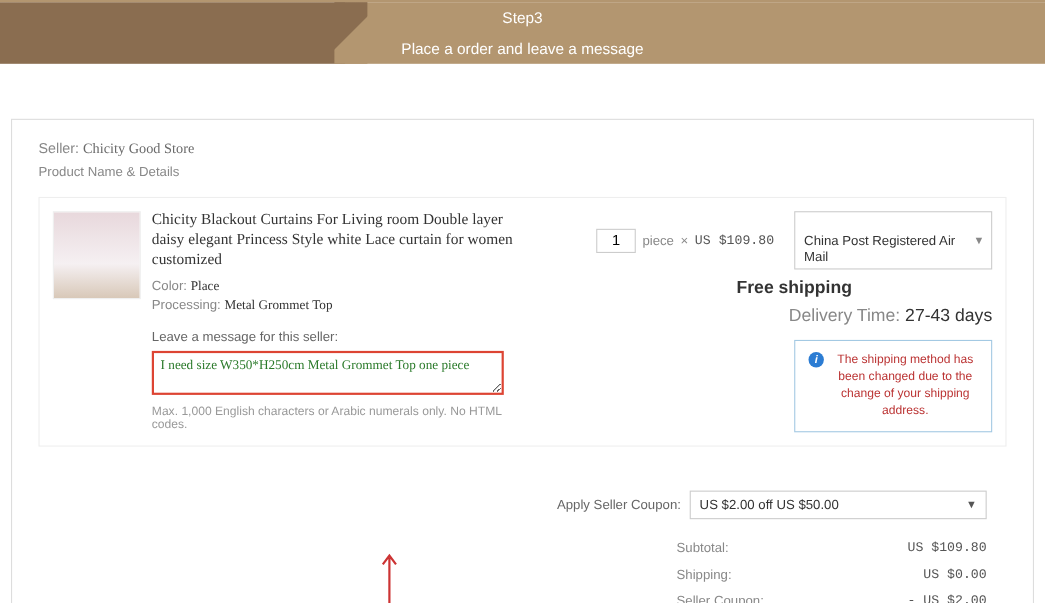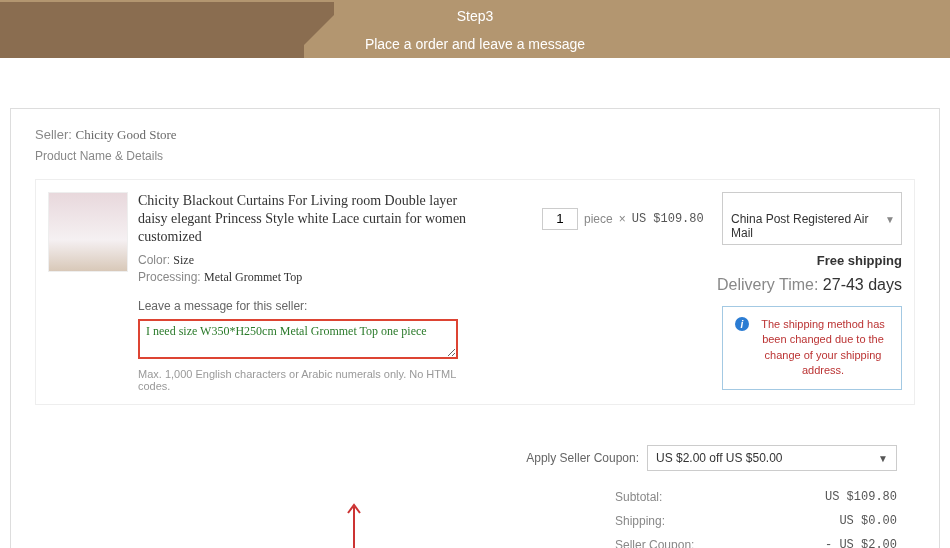--- a/index.html
+++ b/index.html
@@ -70,40 +70,40 @@
     .qty-input { width: 36px; height: 22px; text-align: center; border: 1px solid #ccc; }
     .qty-unit { color: #888; }
     .line-price { font-family: 'Courier New', monospace; color: #555; }
     
     .ship-select {
       border: 1px solid #ccc; padding: 19px 22px 4px 8px; font-size: 12px; color: #333;
       background: #fff; position: relative; width: 180px; text-align: left; cursor: pointer;
     }
     .ship-select .chev { position: absolute; right: 6px; top: 50%; transform: translateY(-50%); color: #888; font-size: 10px; }
     
-    .free-ship { font-weight: bold; text-align: right; font-size: 13px; }
+    .free-ship { font-weight: bold; text-align: center; font-size: 16px; }
     .delivery { text-align: right; color: #888; font-size: 16px; }
     .delivery .days { color: #333; }
     
     .notice-box {
       border: 1px solid #a3c9e3; padding: 10px 12px; display: flex; gap: 8px;
       background: #fff; margin-top: 4px; width: 180px; margin-left: auto; text-align: center;
     }
     .info-icon {
       width: 14px; height: 14px; border-radius: 50%; background: #2b7cd3; color: #fff;
       font-size: 10px; display: flex; align-items: center; justify-content: center; flex-shrink: 0;
       font-weight: bold; font-style: italic;
     }
     .notice-text { color: #b33; font-size: 11px; line-height: 1.4; }
     
     .totals { margin-top: 40px; padding-right: 18px; }
     .coupon-row { display: flex; align-items: center; justify-content: flex-end; gap: 8px; margin-bottom: 14px; }
     .coupon-label { color: #666; }
     .coupon-select {
-      width: 250px; border: 1px solid #ccc; padding: 5px 22px 5px 8px; position: relative;
+      width: 270px; border: 1px solid #ccc; padding: 5px 22px 5px 8px; position: relative;
       background: #fff; text-align: left; font-size: 12px; color: #333; cursor: pointer;
     }
     .coupon-select .chev { position: absolute; right: 8px; top: 50%; transform: translateY(-50%); font-size: 10px; color: #555; }
     
     .summary-line { display: flex; justify-content: space-between; padding: 5px 0; padding-left: 580px; }
     .summary-label { color: #888; }
     .summary-val { color: #555; font-family: 'Courier New', monospace; }
     .total-line .summary-label { color: #666; }
     .total-val { color: #e67e22; font-weight: bold; font-family: 'Courier New', monospace; font-size: 14px; }
     
@@ -124,21 +124,21 @@
   </div>
   <div class="product-details-label">Product Name &amp; Details</div>
 
   <div class="product-row">
     <div class="top-flex">
       <div class="product-thumb"></div>
       <div class="product-info">
         <div class="product-title">Chicity Blackout Curtains For Living room Double layer daisy elegant Princess Style white Lace curtain for women customized</div>
         <div class="attr-line">
           <span>Color:</span>
-          <span class="attr-value">Size</span>
+          <span class="attr-value">Place</span>
         </div>
         <div class="attr-line">
           <span>Processing:</span>
           <span class="attr-value">Metal Grommet Top</span>
         </div>
         <div class="leave-msg">
           <div class="leave-msg-label">Leave a message for this seller:</div>
           <textarea class="msg-textarea" style="">I need size W350*H250cm Metal Grommet Top one piece</textarea>
           <div class="msg-hint">Max. 1,000 English characters or Arabic numerals only. No HTML codes.</div>
         </div>

